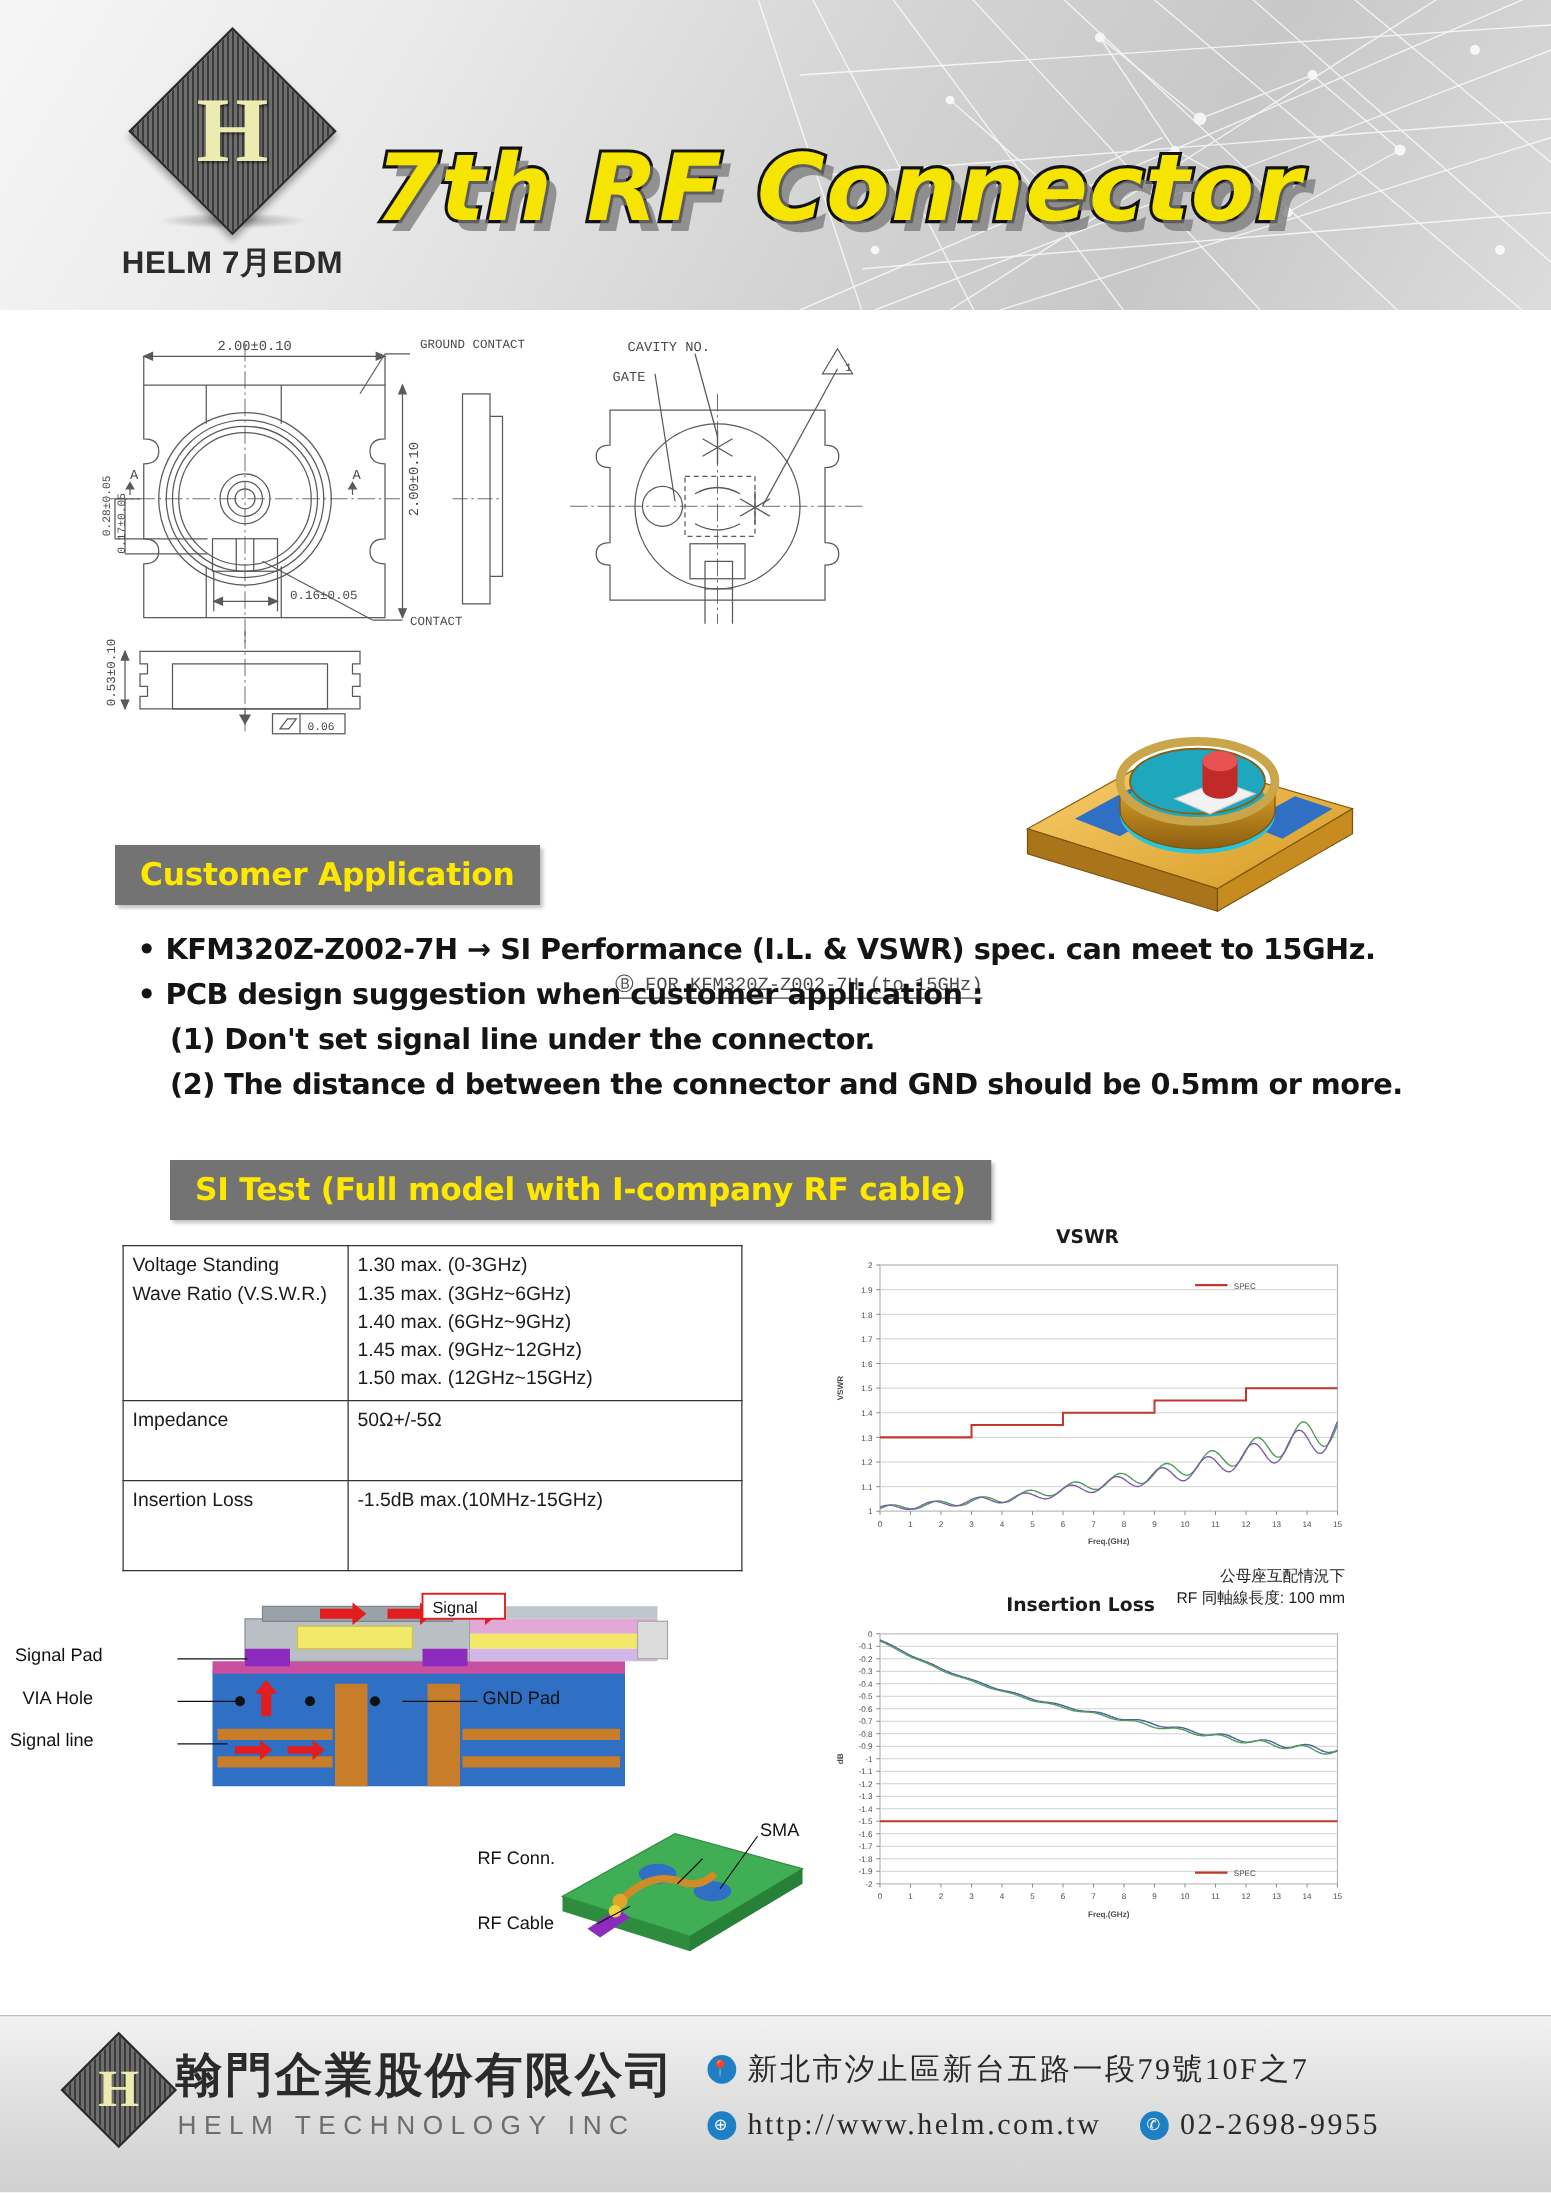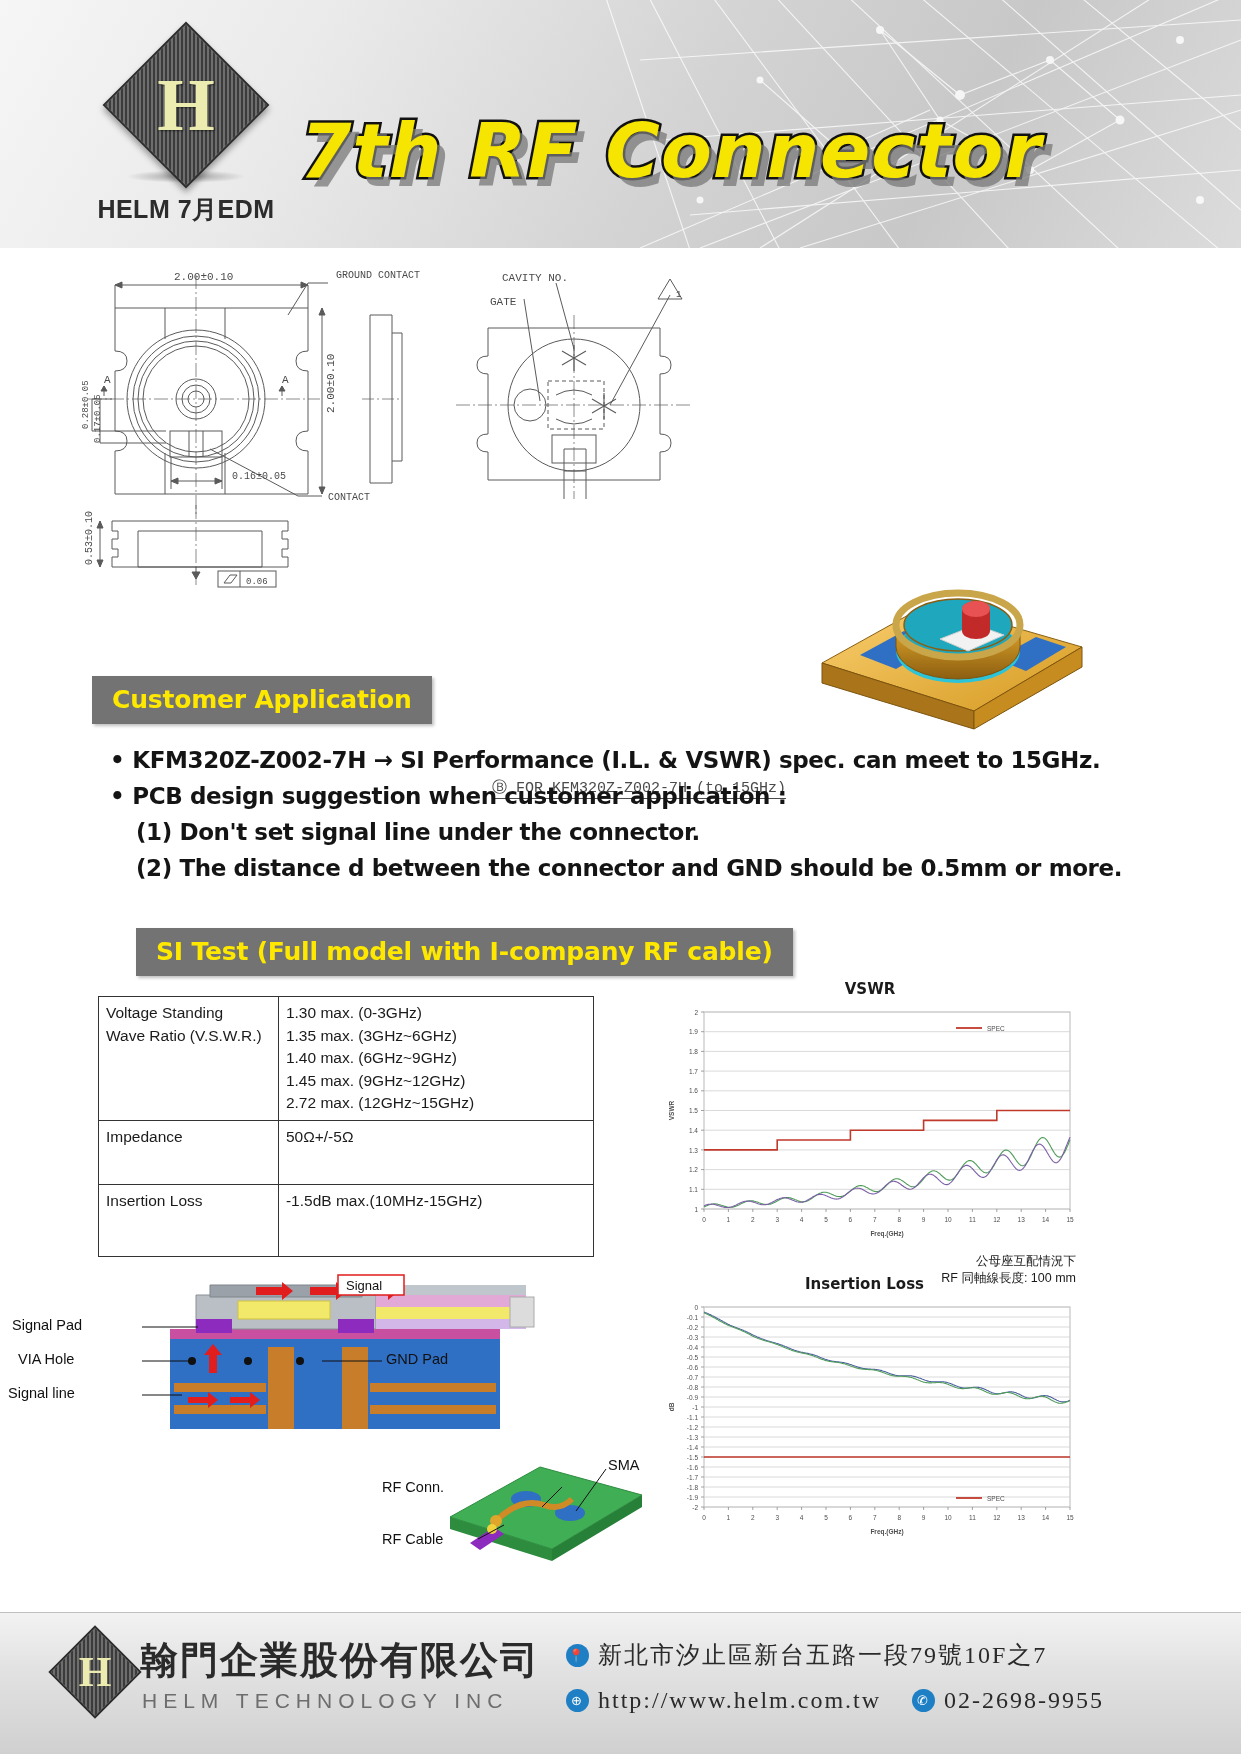--- a/index.html
+++ b/index.html
@@ -454,21 +454,21 @@
     <tr>
       <td class="lbl">
         <div class="cell-line">Voltage Standing</div>
         <div class="cell-line">Wave Ratio (V.S.W.R.)</div>
       </td>
       <td class="val">
         <div class="cell-line">1.30 max. (0-3GHz)</div>
         <div class="cell-line">1.35 max. (3GHz~6GHz)</div>
         <div class="cell-line">1.40 max. (6GHz~9GHz)</div>
         <div class="cell-line">1.45 max. (9GHz~12GHz)</div>
-        <div class="cell-line">2.72 max. (12GHz~15GHz)</div>
+        <div class="cell-line">1.50 max. (12GHz~15GHz)</div>
       </td>
     </tr>
     <tr>
       <td class="lbl" style="height:64px">Impedance</td>
       <td class="val">50Ω+/-5Ω</td>
     </tr>
     <tr>
       <td class="lbl" style="height:72px">Insertion Loss</td>
       <td class="val">-1.5dB max.(10MHz-15GHz)</td>
     </tr>

